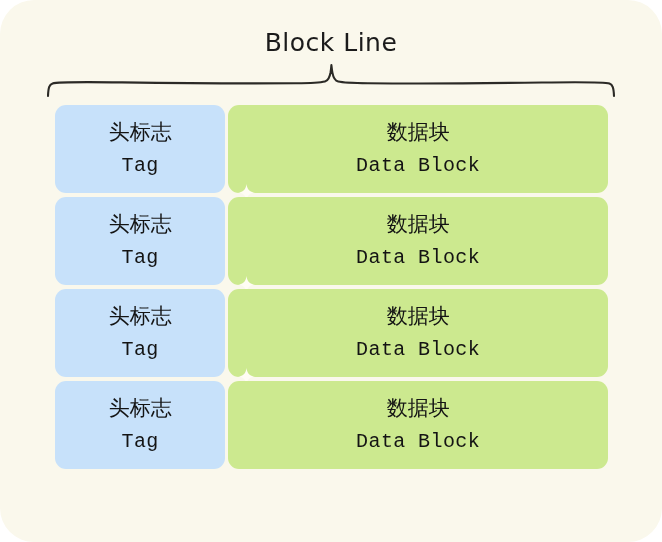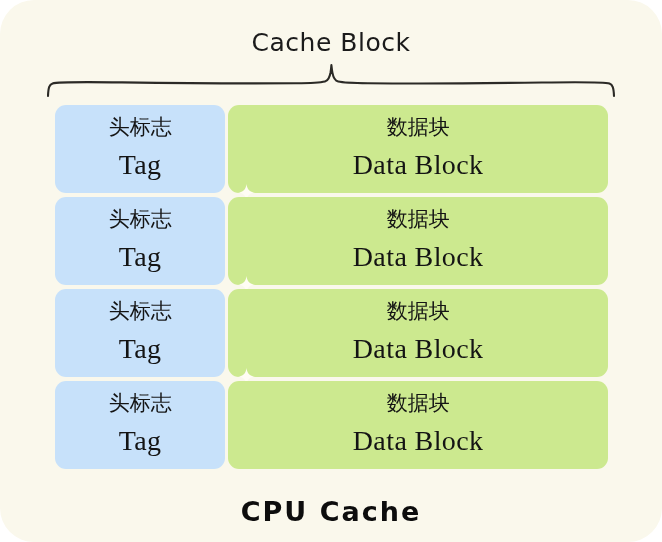--- a/index.html
+++ b/index.html
@@ -99,25 +99,25 @@
     background: #cce98f;
   }
 
   .line-cn {
     font-size: 21px;
     color: #141414;
     line-height: 1.3;
     font-family: "DejaVu Sans", sans-serif;
   }
   .line-en {
-    font-size: 28px;
+    font-size: 20px;
     color: #141414;
     line-height: 1.3;
     letter-spacing: 0.4px;
-    font-family: Liberation Serif, serif;
+    font-family: Liberation Mono, monospace;
     margin-top: 6px;
   }
 
   
   .sparkle {
     position: absolute;
     width: 17px;
     height: 17px;
     pointer-events: none;
   }
@@ -135,21 +135,21 @@
     letter-spacing: 2px;
     font-family: "DejaVu Sans", sans-serif;
   }
 </style>
 </head>
 <body>
 
 <div id="canvas">
   <div id="card">
 
-    <div id="cache-line-title">Cache Block</div>
+    <div id="cache-line-title">Block Line</div>
 
     <div id="brace-wrap">
       <svg width="574" height="36" viewBox="0 0 574 36" fill="none" xmlns="http://www.w3.org/2000/svg">
         <path d="M4 34 C4.3 25.5 5.4 22.6 8.6 21.4 C14 19.6 40 19.9 78 20.4
                  C130 21.1 200 21.6 252 21.2 C268 21.0 276 20.6 281 19.4
                  C284.4 18.6 285.6 15.8 286.6 10.2 C287.0 7.6 287.2 5.6 287.4 3.0
                  C287.7 5.8 287.9 8.0 288.4 10.6 C289.4 16.0 290.8 18.7 294.2 19.5
                  C299.3 20.7 308 21.0 324 21.2 C376 21.7 446 21.2 498 20.5
                  C536 20.0 560 19.7 565.4 21.5 C568.6 22.7 569.7 25.6 570 34" stroke="#2b2a26" stroke-width="2.1" stroke-linecap="round" stroke-linejoin="round"></path>
       </svg>
@@ -205,16 +205,15 @@
           <div class="line-en">Tag</div>
         </div>
         <div class="cell cell-data">
           <div class="line-cn">数据块</div>
           <div class="line-en">Data Block</div>
         </div>
       </div>
 
     </div>
 
-    <div id="footer-label">CPU Cache</div>
 
   </div>
 </div>
 
 </body></html>

